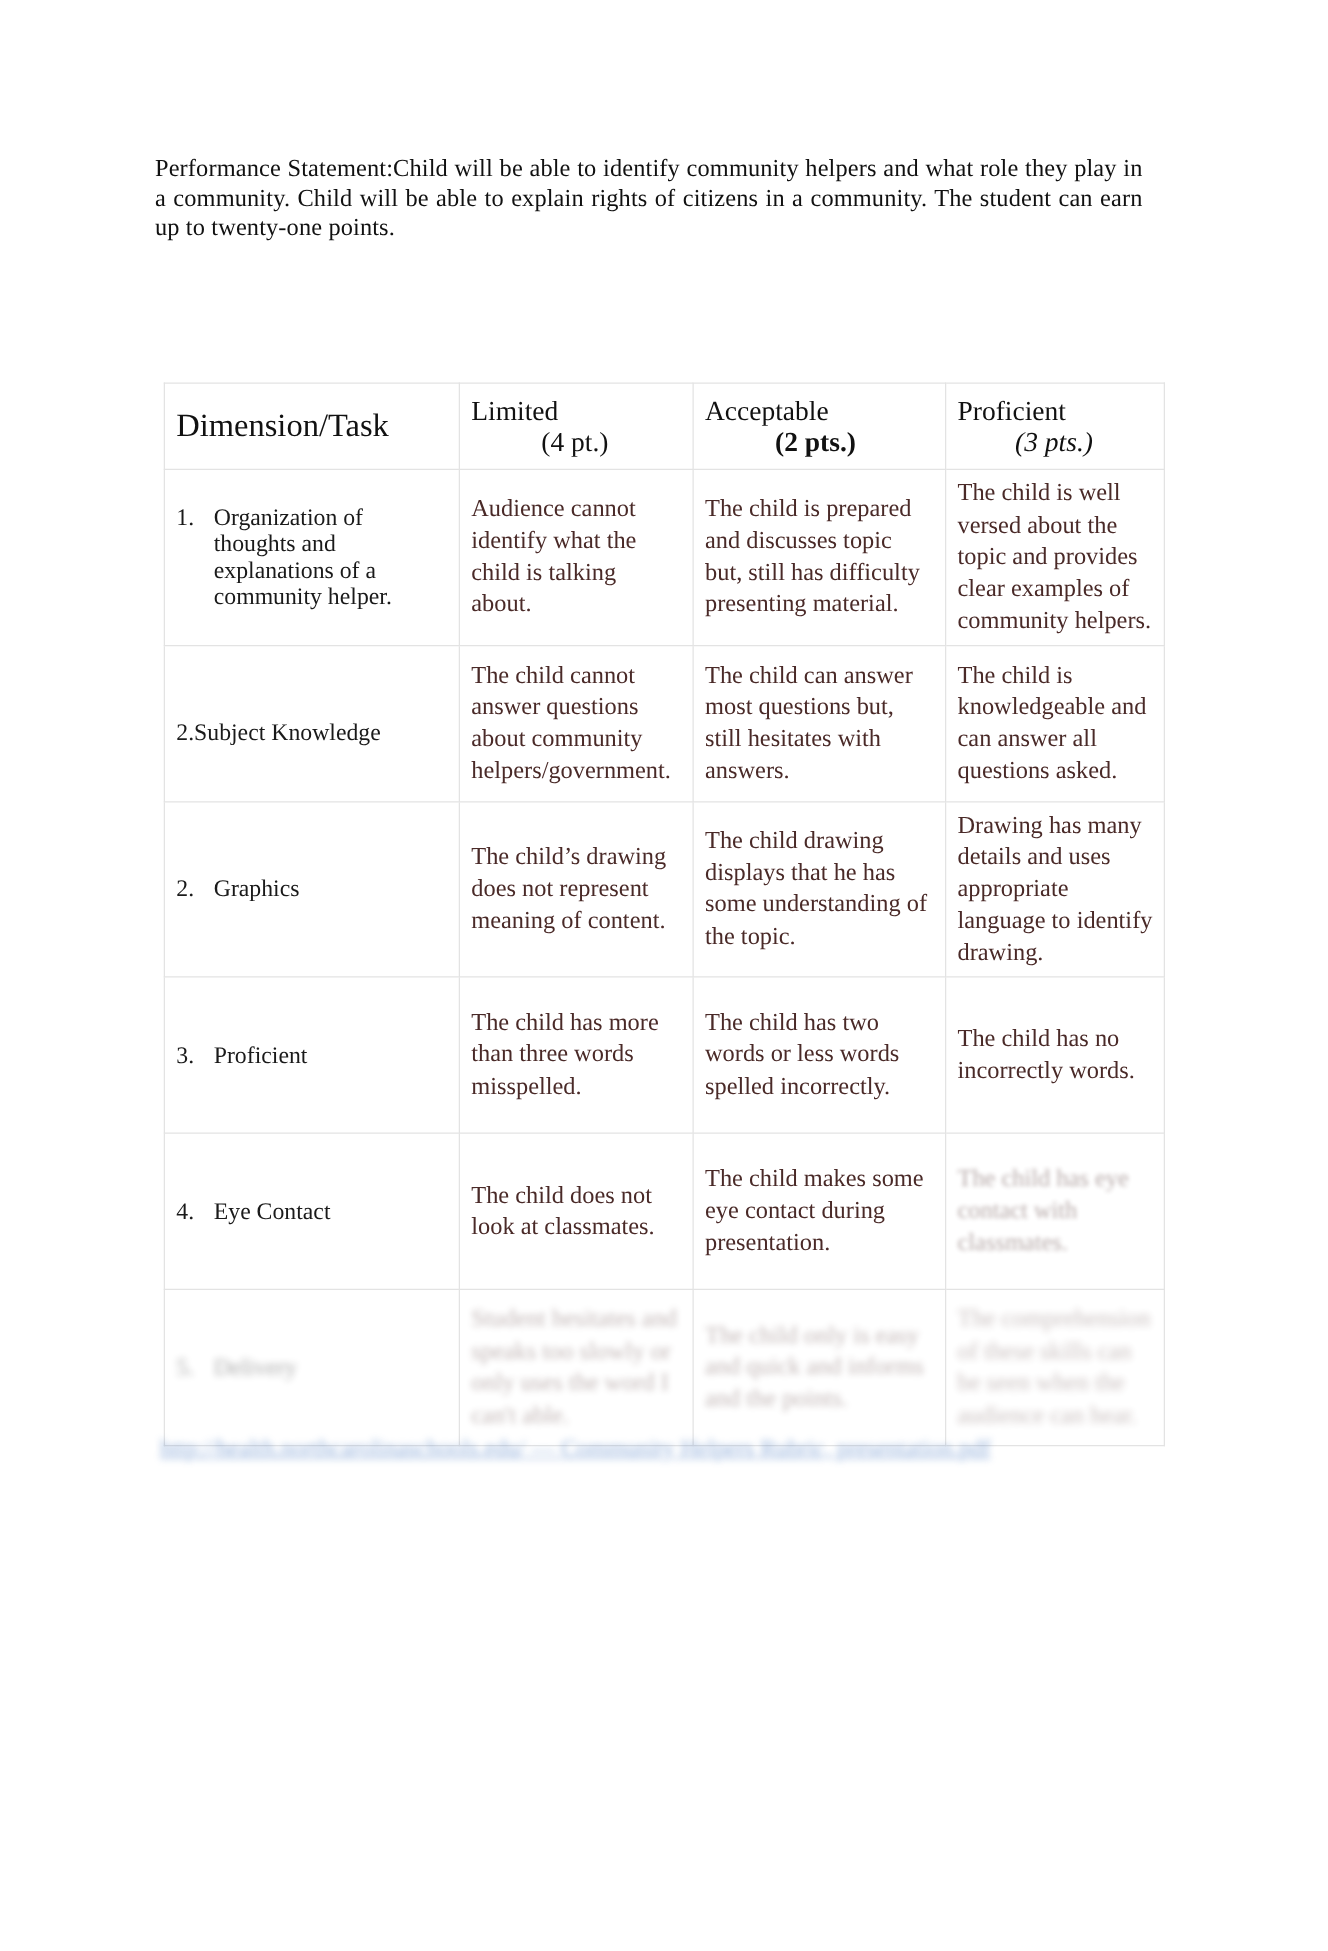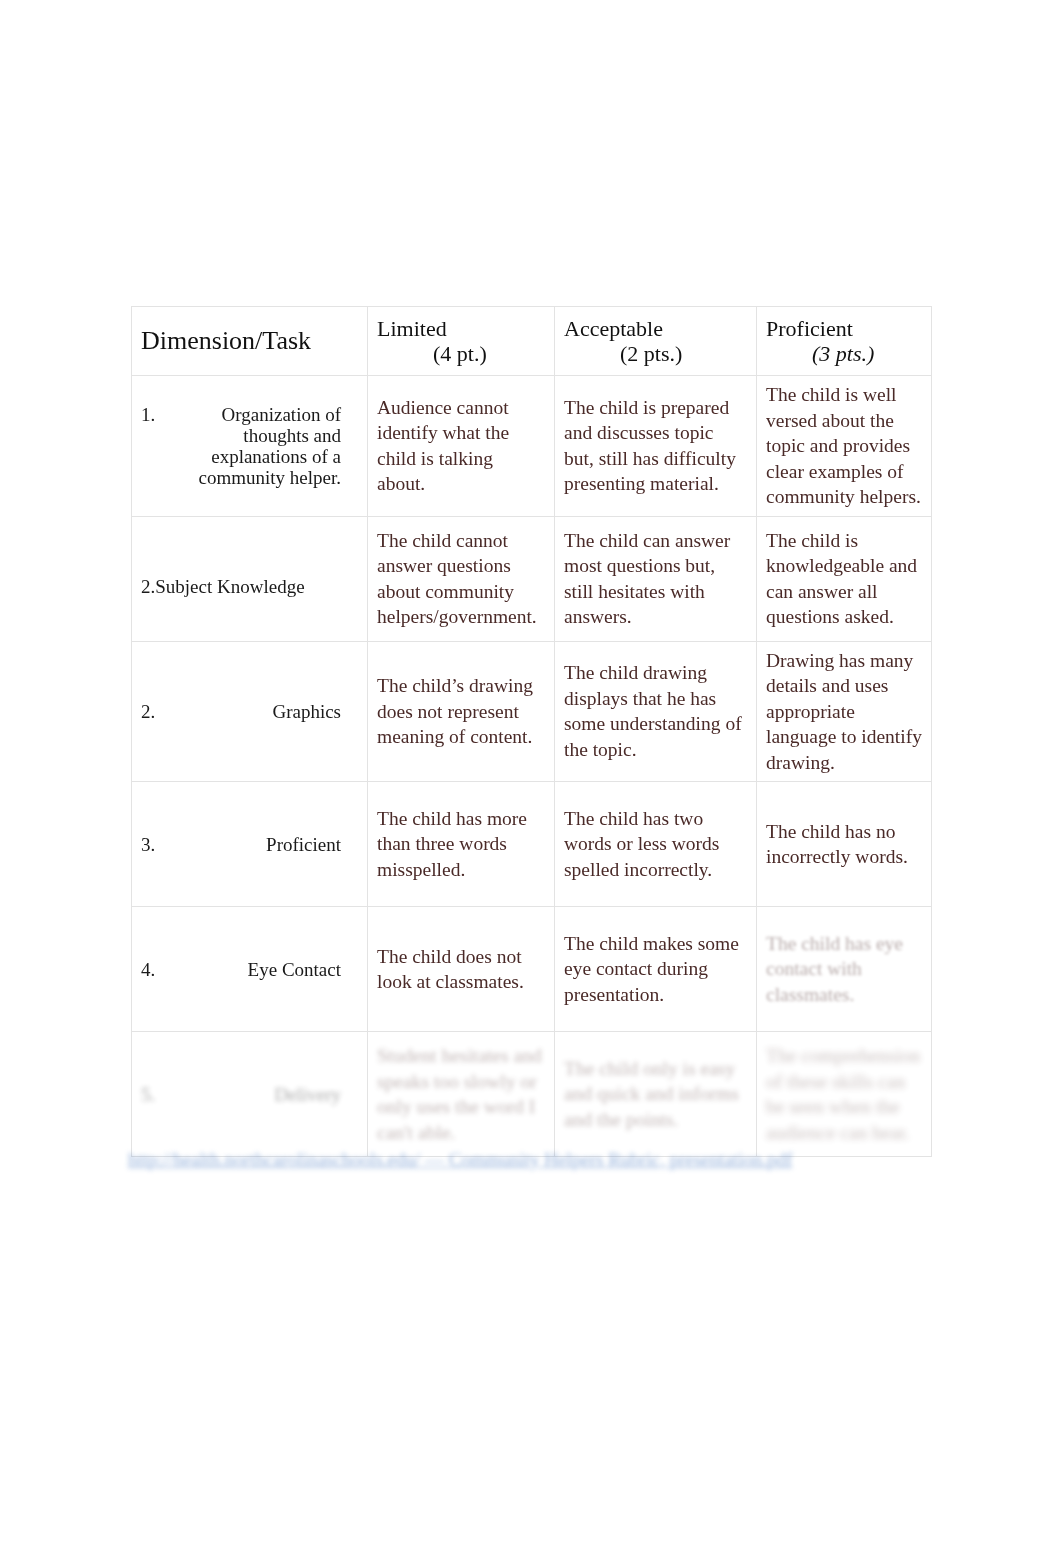--- a/index.html
+++ b/index.html
@@ -75,40 +75,39 @@
   }
   .hdr-level {
     font-size: 22px;
     color: #111111;
     line-height: 25px;
   }
   .hdr-level .pts {
     display: block;
     padding-left: 56px;
   }
-  .hdr-level.acc .pts { padding-left: 56px; }
+  .hdr-level.acc .pts { padding-left: 56px; font-weight: bold; }
   .hdr-level.pro .pts { padding-left: 46px; font-style: italic; }
 
   tbody tr { height: 125px; }
 
   .dim-cell {
     font-size: 19px;
     color: #1a1a1a;
     line-height: 21px;
   }
   .dim-cell .num {
     display: inline-block;
     width: 30px;
     vertical-align: top;
   }
   .dim-cell .txt {
     display: inline-block;
     width: 170px;
     vertical-align: top;
-    text-align: right;
   }
   .dim-cell.plain .txt { width: auto; margin-top: 16px; }
 
   .desc-cell {
     font-size: 19.5px;
     line-height: 25.5px;
     color: #4a2a28;
   }
 
   
@@ -143,20 +142,23 @@
     opacity: 0.55;
     white-space: nowrap;
     overflow: hidden;
   }
 </style>
 </head>
 <body>
 
 <div class="page">
 
+  <div class="perf-statement">
+    <span class="lbl">Performance Statement:</span><span>Child will be able to identify community helpers and what role they play in a community.  Child will be able to explain rights of citizens in a community.  The student can earn up to twenty-one points.</span>
+  </div>
 
   <table class="rubric-table">
     <colgroup>
       <col class="col-dim">
         <col class="col-lim">
         <col class="col-acc">
         <col class="col-pro">
     </colgroup>
     <thead>
       <tr>

